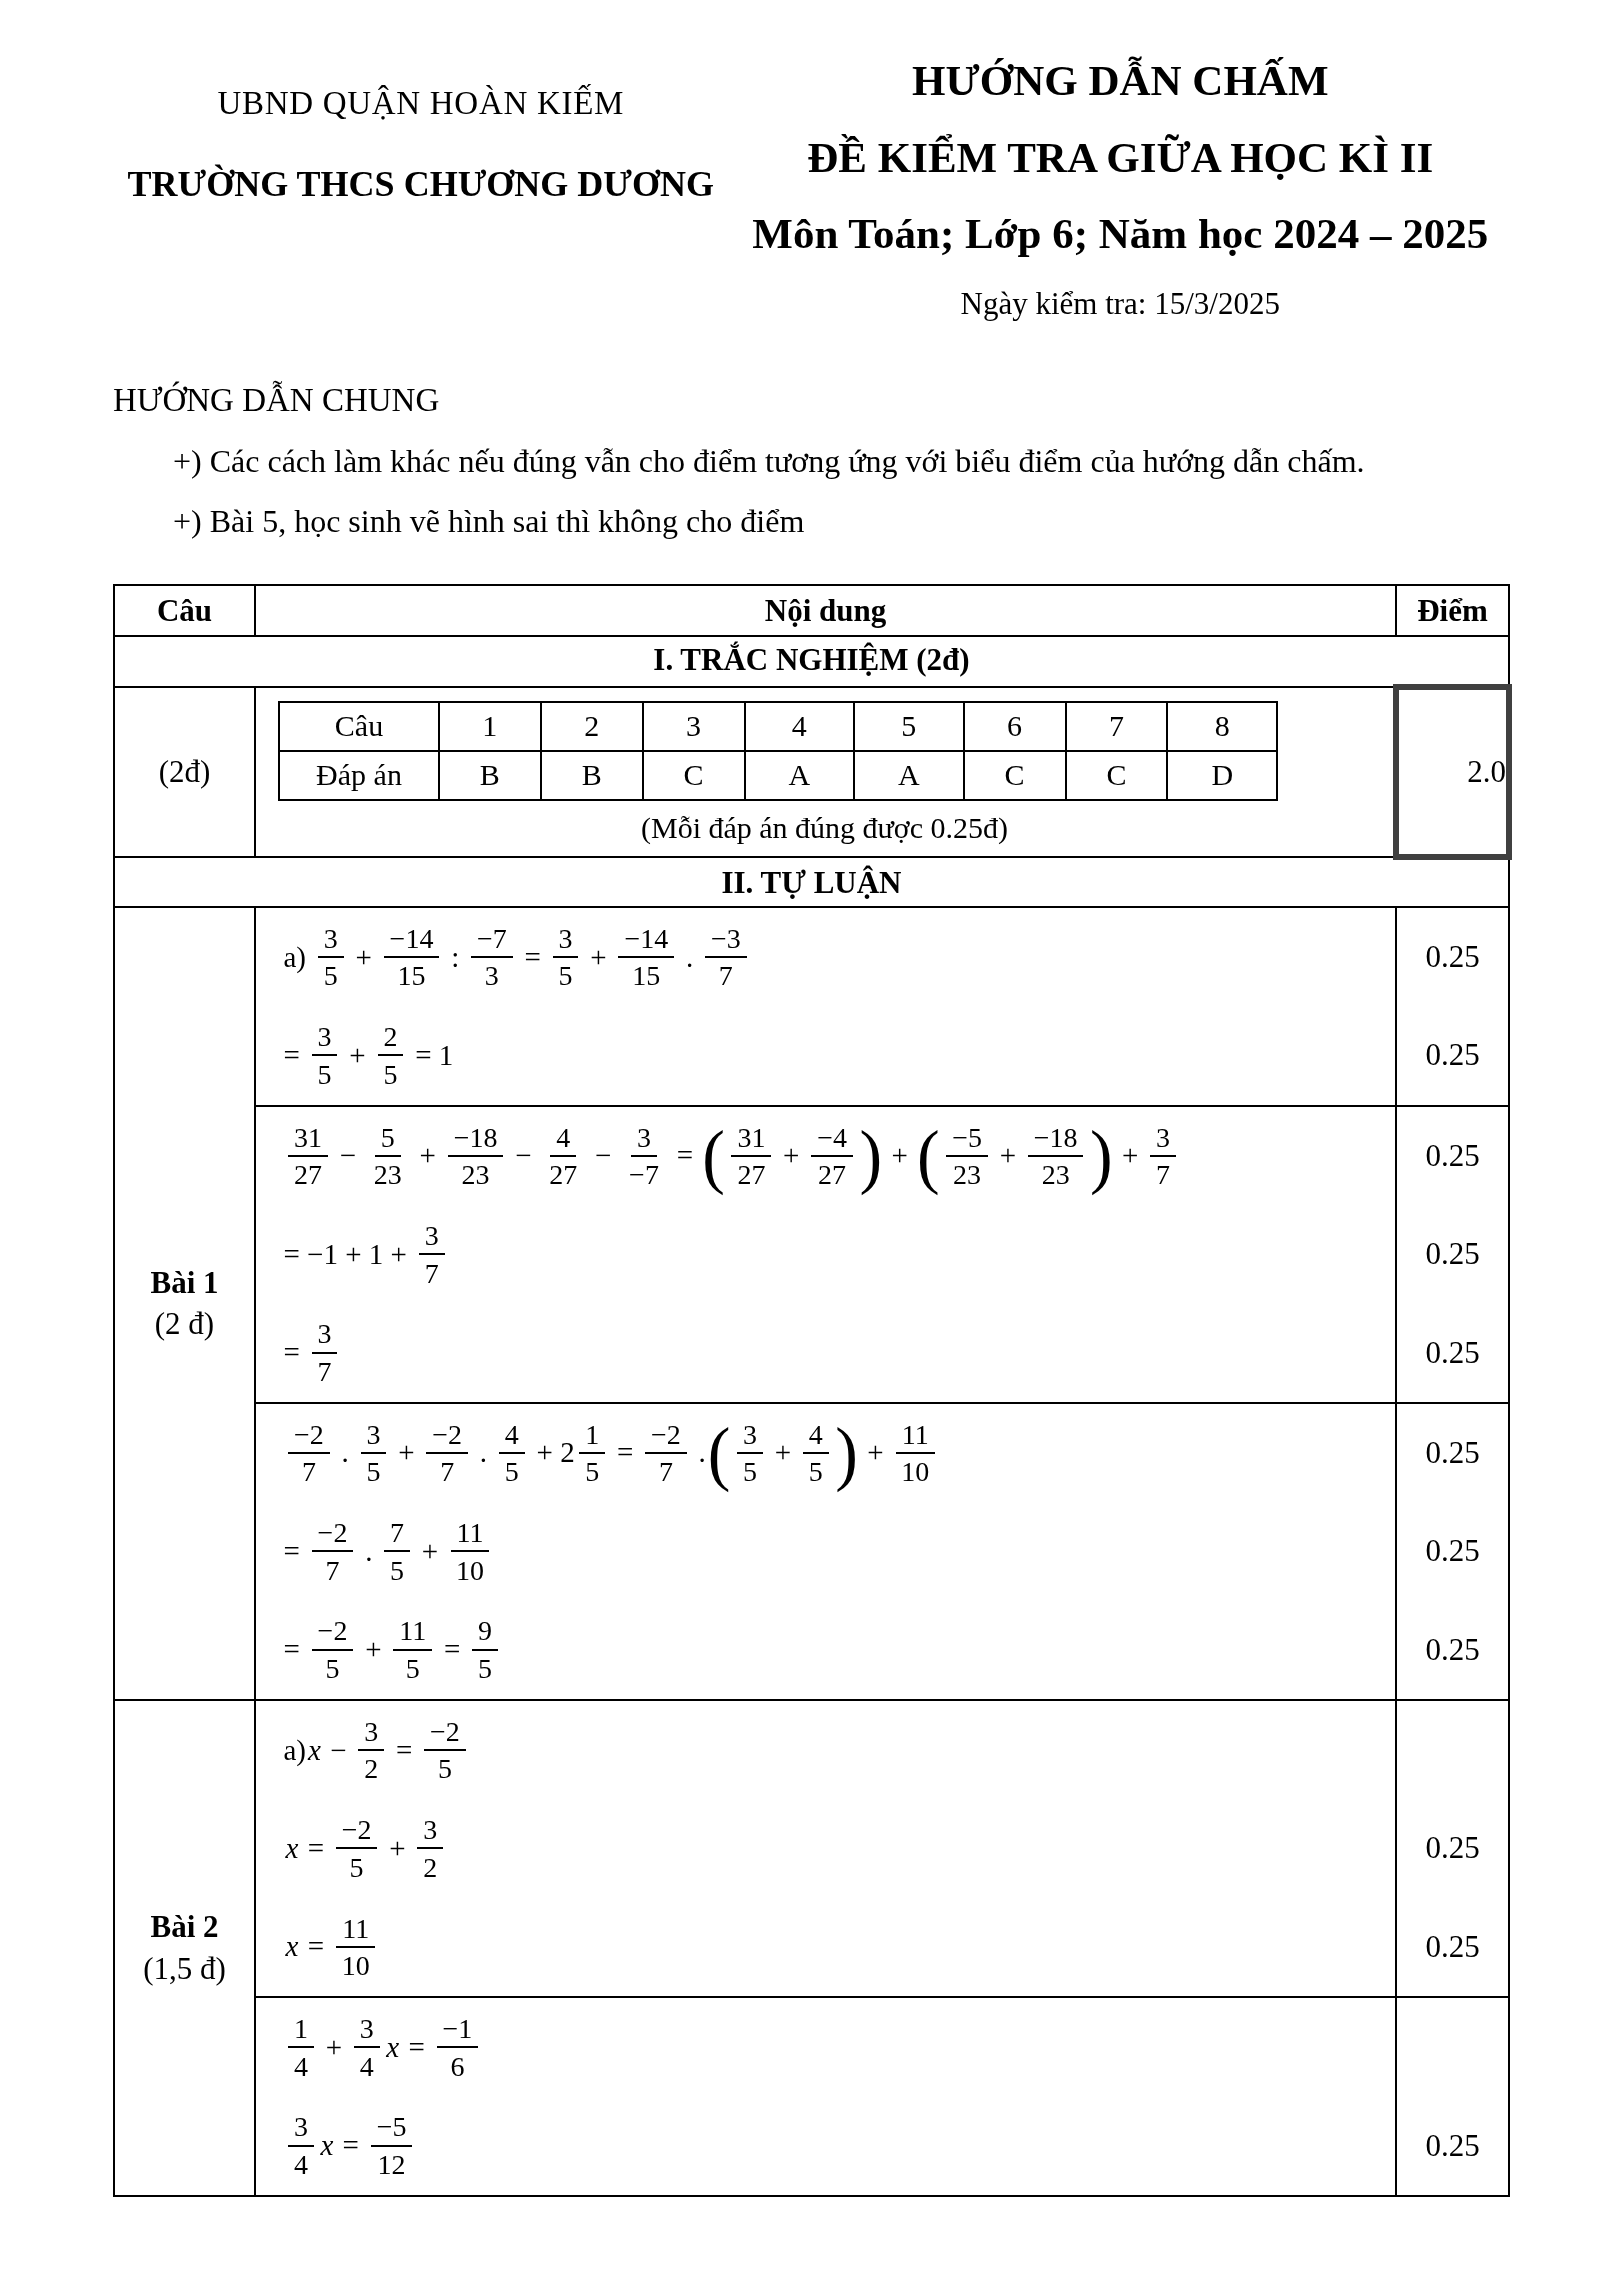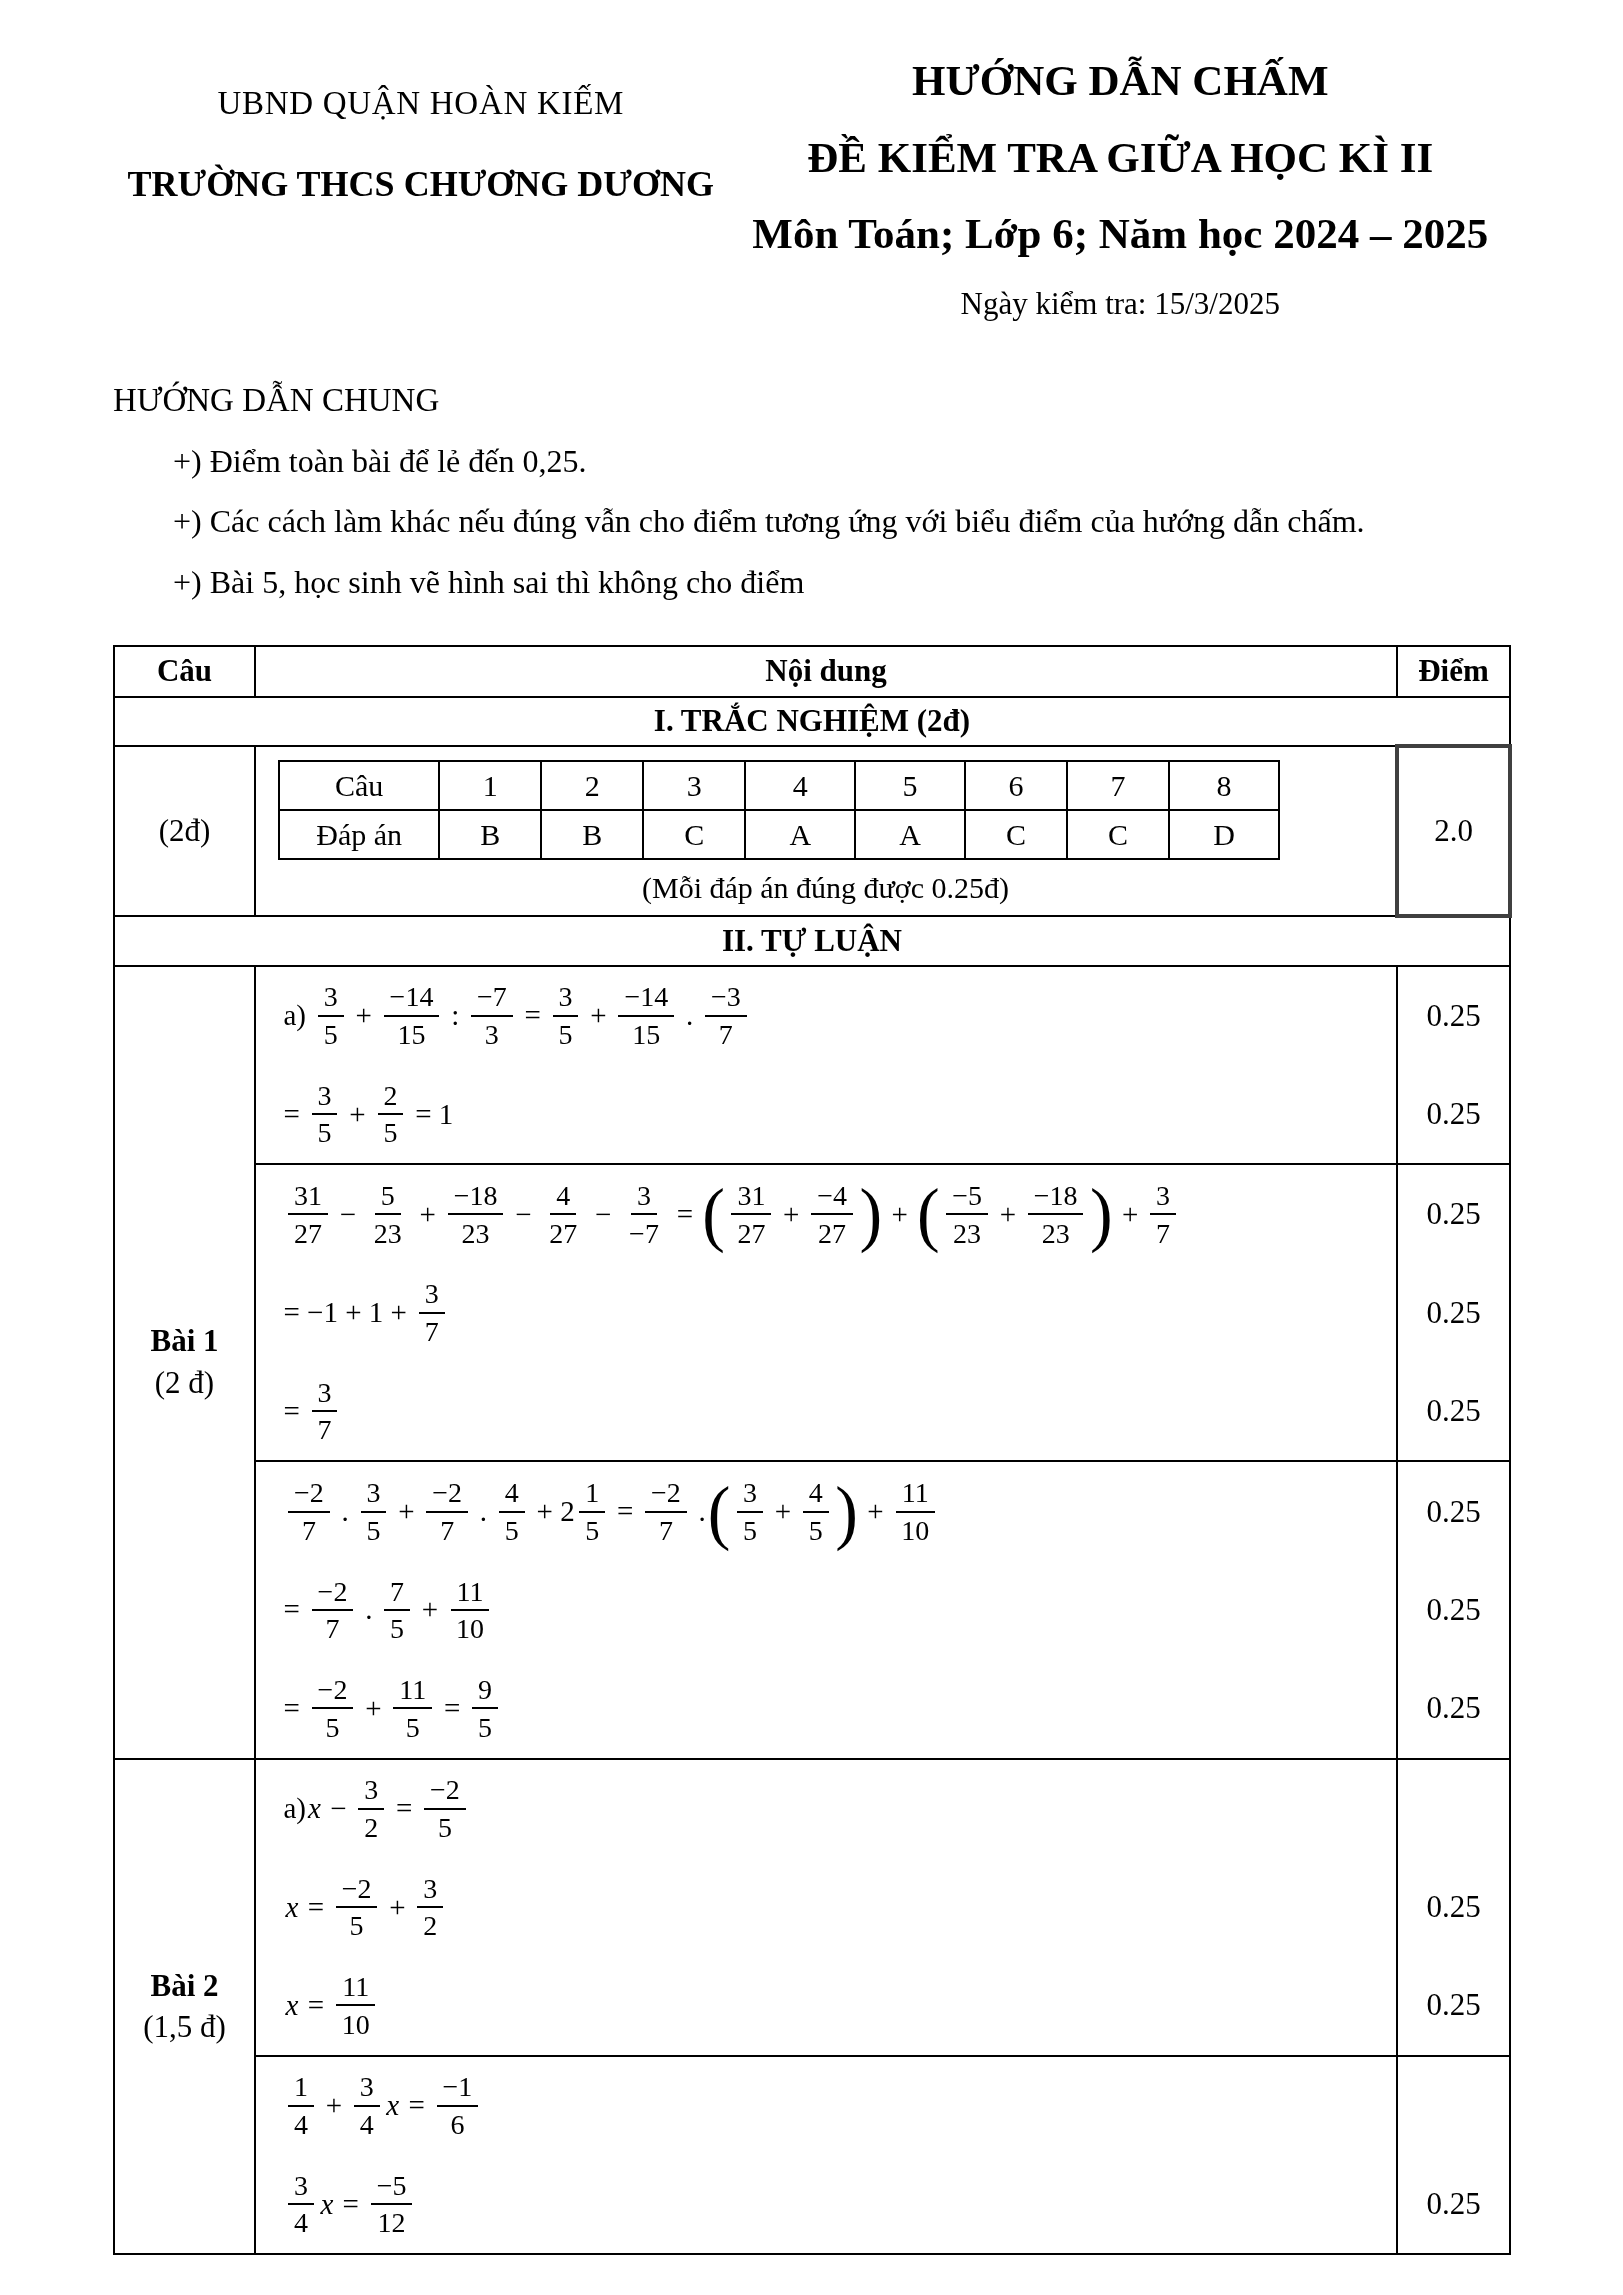--- a/index.html
+++ b/index.html
@@ -23,21 +23,21 @@
   
   .guide-title { font-weight:normal; font-size:33px; margin-top:33px; }
   .guide-item { font-size:32px; margin-top:23.6px; margin-left:60px; }
 
   
   table.main { border-collapse:collapse; width:100%; margin-top:44px; table-layout:fixed; }
   table.main th, table.main td { font-size:31px; }
   th.hcell { border:2px solid #000; text-align:center; font-weight:bold; padding:6.5px 0; }
   td.sec { border:2px solid #000; text-align:center; font-weight:bold; padding:5.2px 0; }
   td.cau-cell { border:2px solid #000; text-align:center; vertical-align:middle; }
-  td.diem-cell { border:4px solid #404040; text-align:center; vertical-align:middle; }
+  td.diem-cell { border:6px solid #404040; text-align:right; vertical-align:middle; }
   td.content-cell { border:2px solid #000; padding:9.2px 13px 3.9px 13px; }
   td.cau-label { border:2px solid #000; text-align:center; vertical-align:middle; line-height:1.35; }
   td.cau-label .bl { font-weight:bold; }
   td.math-cell { border-left:2px solid #000; border-right:2px solid #000; padding:5.2px 11.8px 5.2px 27.5px; vertical-align:middle; }
   td.point-cell { border-left:2px solid #000; border-right:2px solid #000; text-align:center; vertical-align:middle; font-size:30px; }
   tr.gs > td.math-cell, tr.gs > td.point-cell { border-top:2px solid #000; }
   tr.last > td { border-bottom:2px solid #000; }
 
   
   table.mcq { border-collapse:collapse; width:90%; margin:3.9px 0 0 9.2px; }
@@ -66,21 +66,20 @@
     </div>
     <div class="hdr-r">
       <div class="r r1">HƯỚNG DẪN CHẤM</div>
       <div class="r r2">ĐỀ KIỂM TRA GIỮA HỌC KÌ II</div>
       <div class="r r3">Môn Toán; Lớp 6; Năm học 2024 – 2025</div>
       <div class="r r4">Ngày kiểm tra: 15/3/2025</div>
     </div>
   </div>
 
   <div class="guide-title">HƯỚNG DẪN CHUNG</div>
-  <div class="guide-item">+) Điểm toàn bài để lẻ đến 0,25.</div>
   <div class="guide-item">+) Các cách làm khác nếu đúng vẫn cho điểm tương ứng với biểu điểm của hướng dẫn chấm.</div>
   <div class="guide-item">+) Bài 5, học sinh vẽ hình sai thì không cho điểm</div>
 
   <table class="main">
     <colgroup>
       <col style="width:141px">
       <col>
       <col style="width:113px">
     </colgroup>
 

